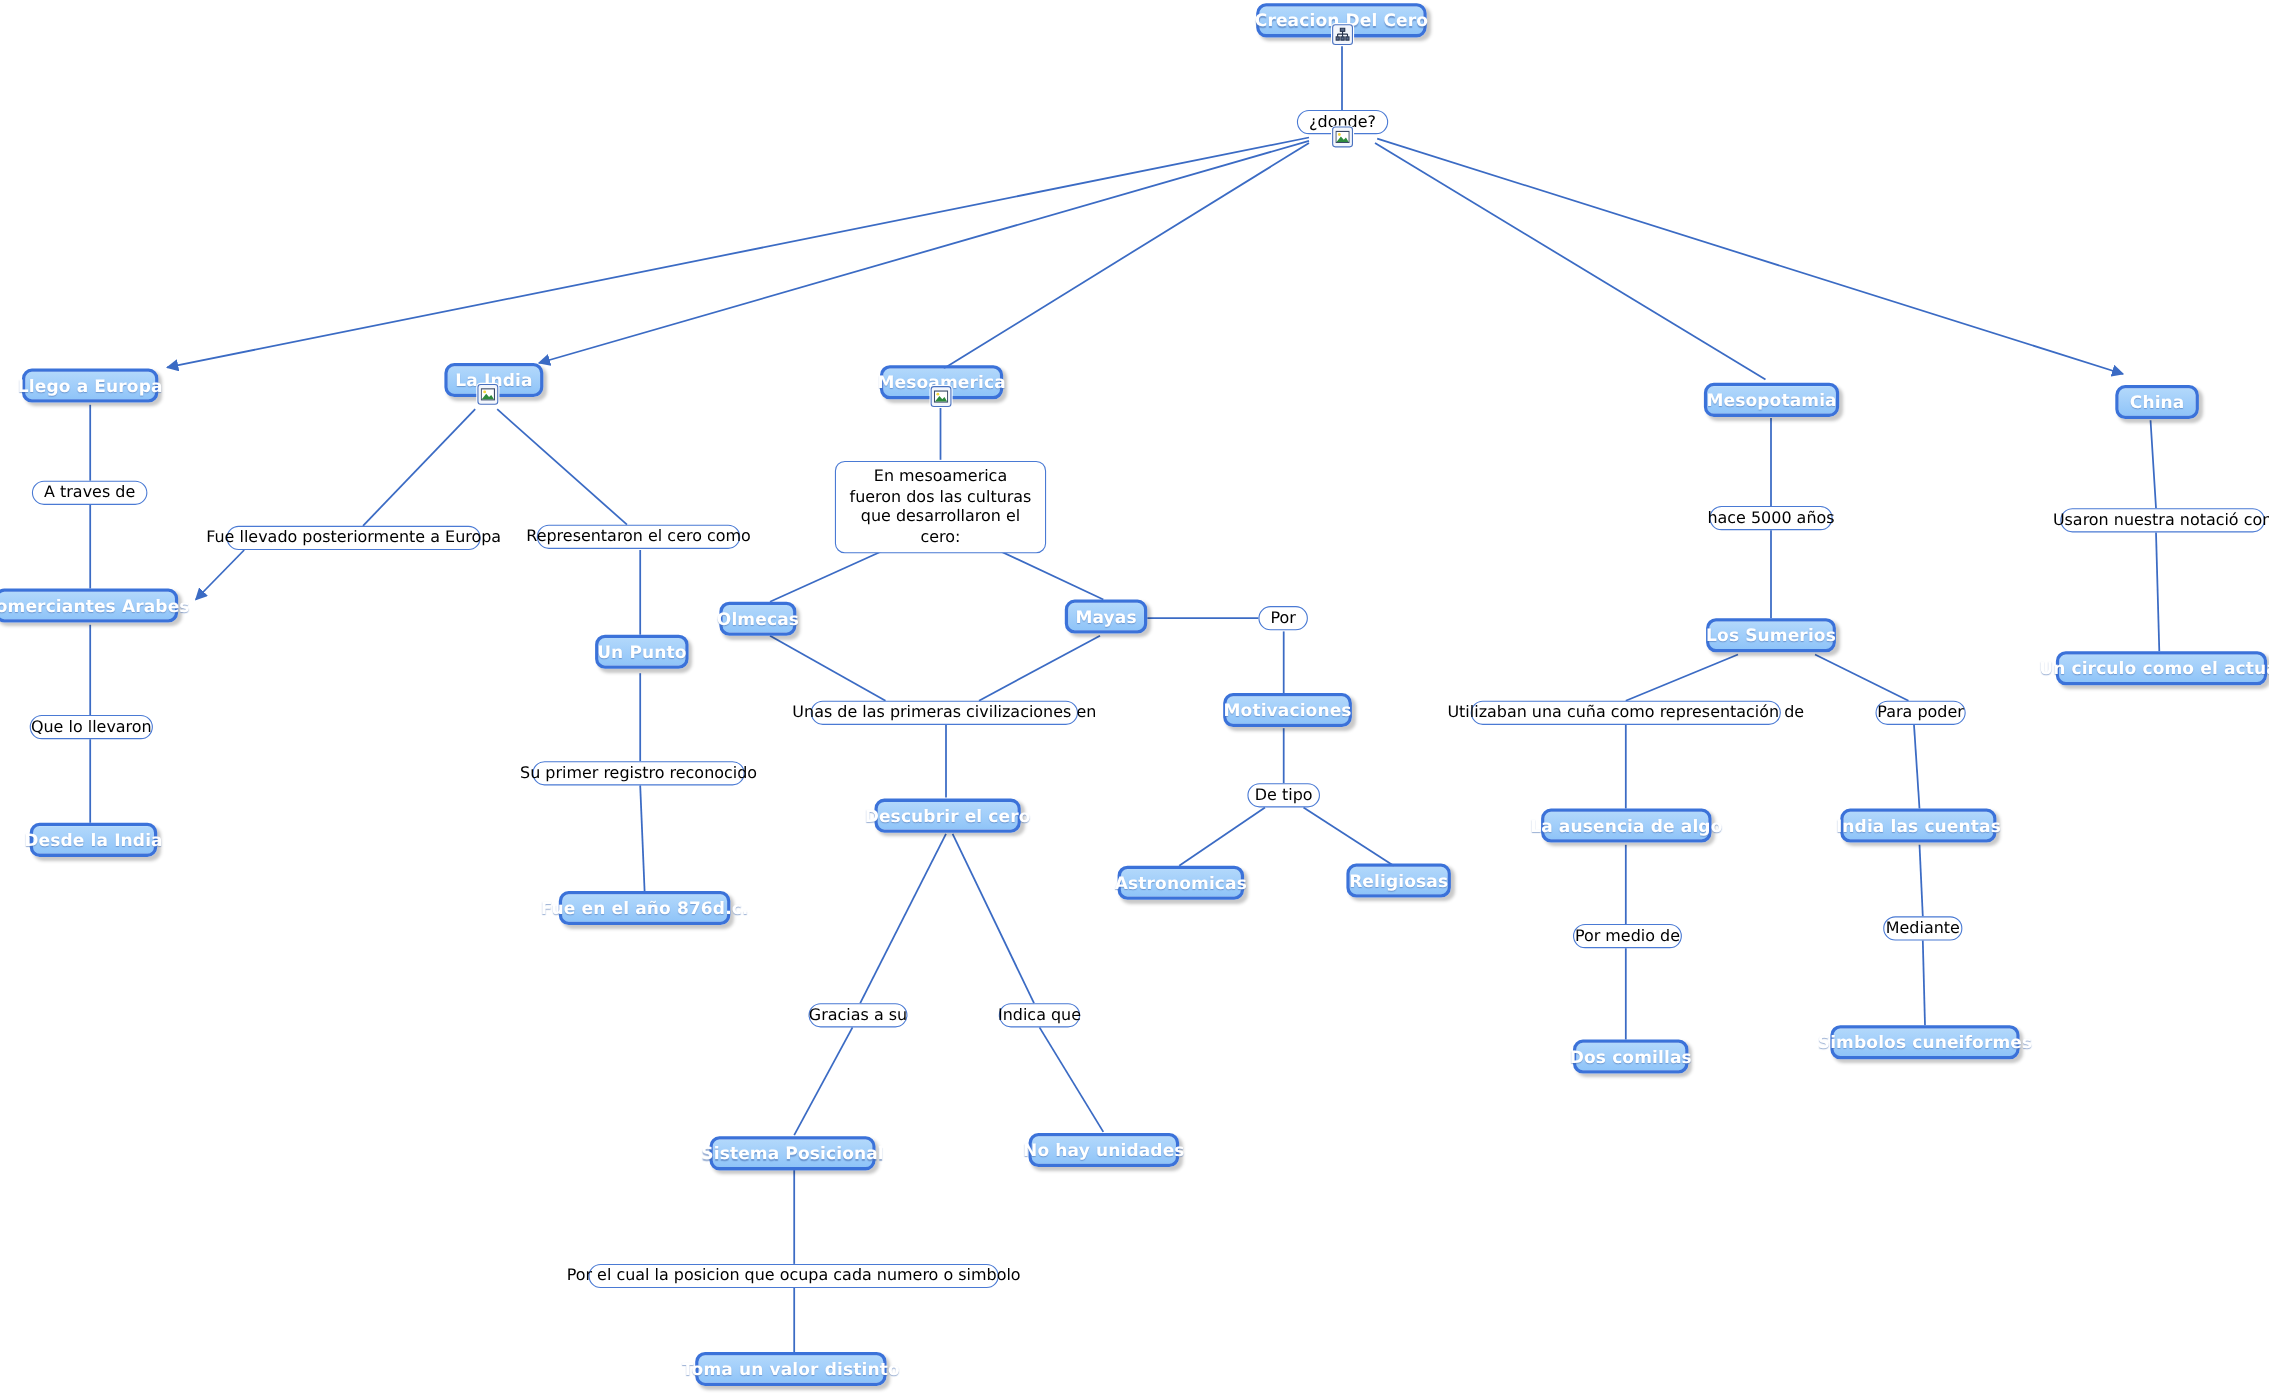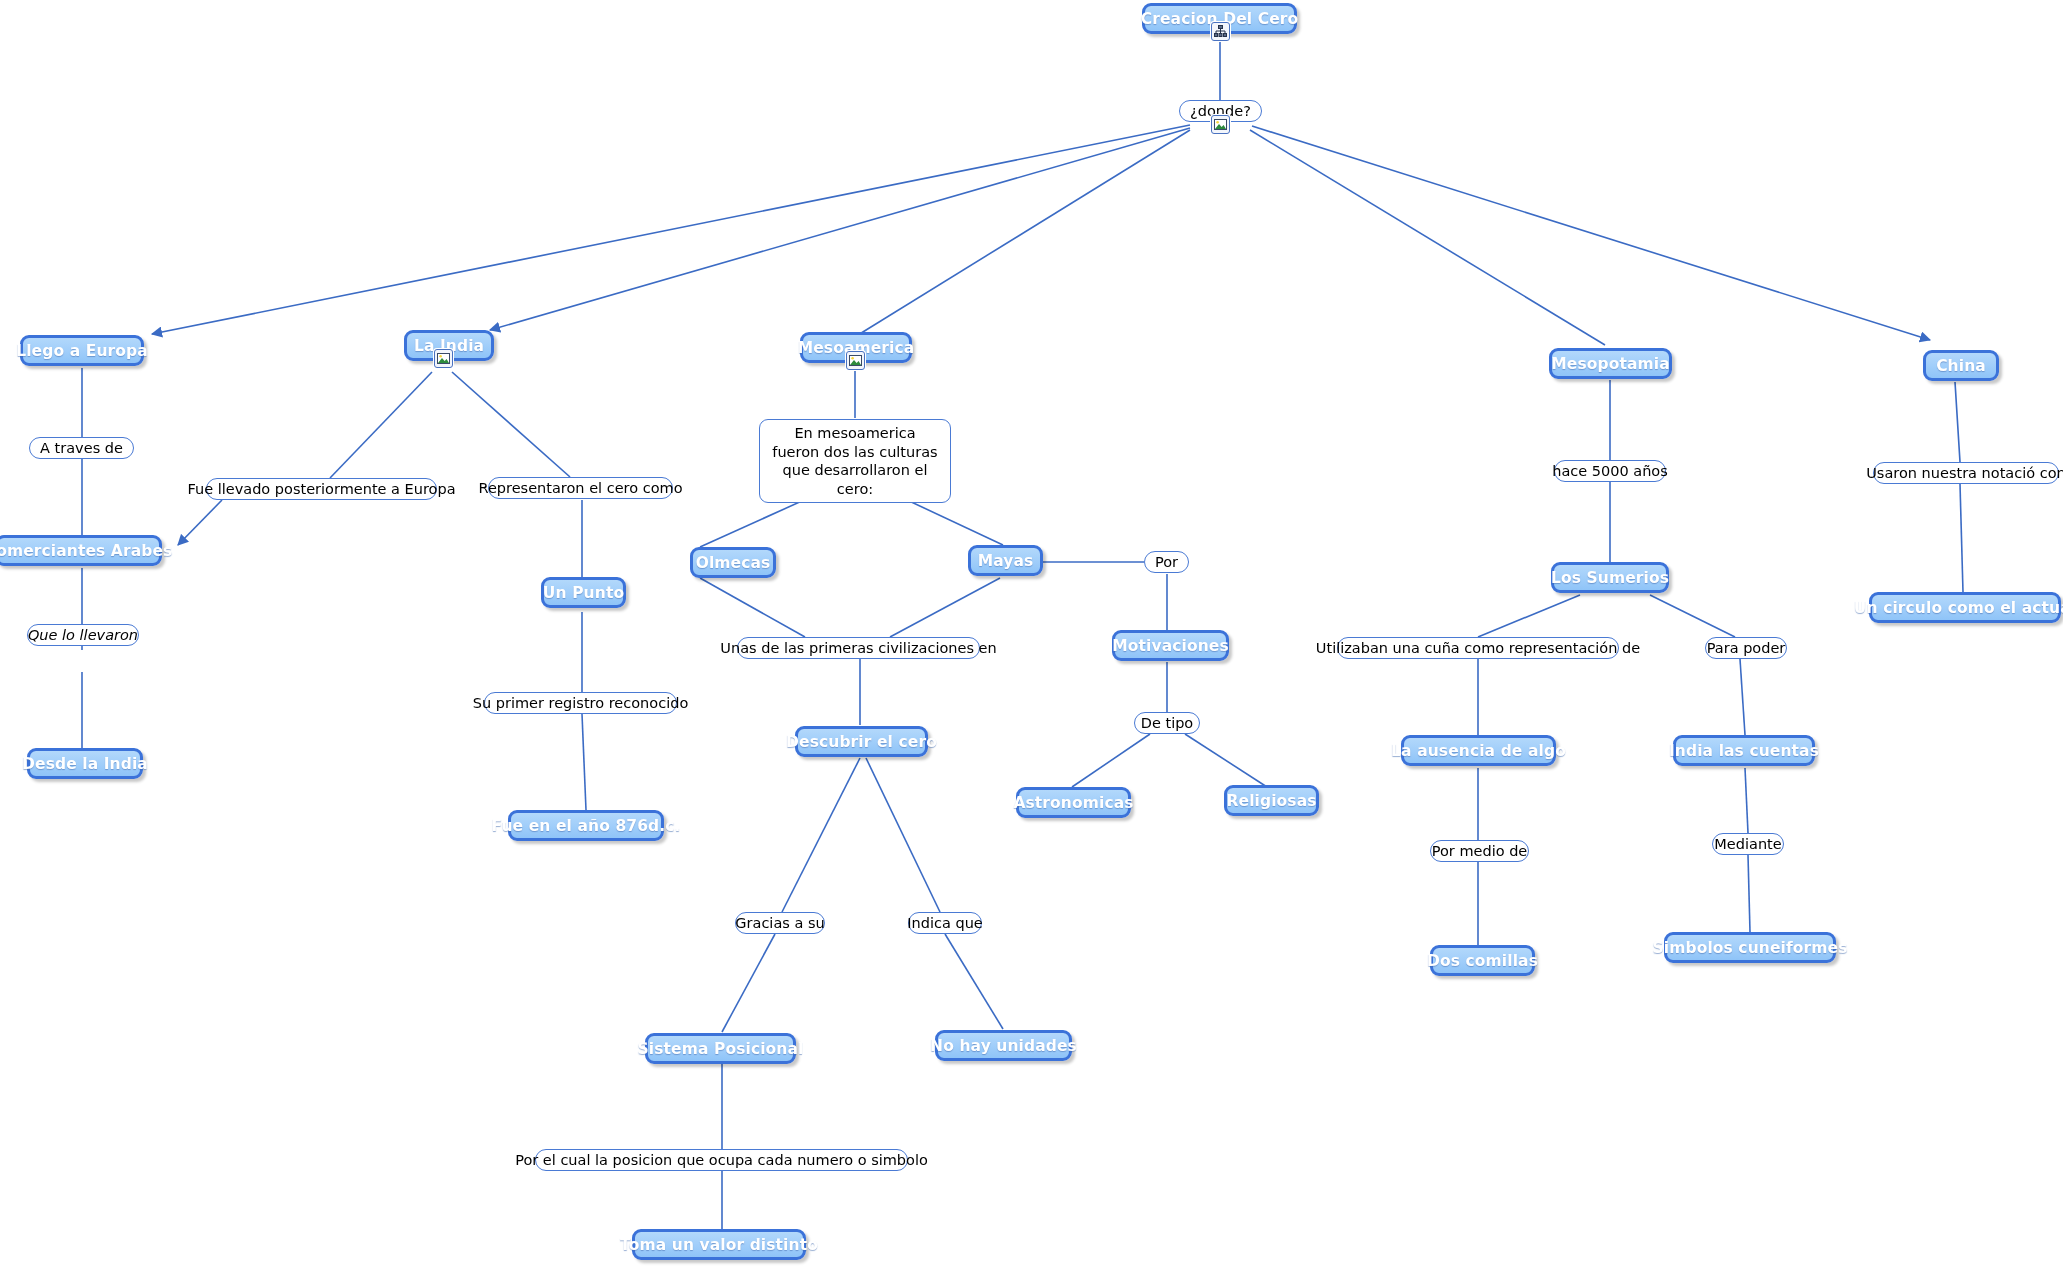--- a/index.html
+++ b/index.html
@@ -188,21 +188,21 @@
 
   <div class="node" style="left:20px; top:335px; width:124px;">
     <span>Llego a Europa</span>
   </div>
   <div class="linklabel" style="left:29px; top:437px; width:105px;">
     <span>A traves de</span>
   </div>
   <div class="node" style="left:-5px; top:535px; width:167px;">
     <span>Comerciantes Arabes</span>
   </div>
-  <div class="linklabel" style="left:27px; top:624px; width:112px;font-style:italic;">
+  <div class="linklabel" style="left:27px; top:650px; width:112px;">
     <span>Que lo llevaron</span>
   </div>
   <div class="node" style="left:27px; top:748px; width:116px;">
     <span>Desde la India</span>
   </div>
 
   <div class="node" style="left:404px; top:330px; width:90px;">
     <span>La India</span>
   </div>
   <div class="nodeicon" style="left:434px; top:349px;">
@@ -234,21 +234,21 @@
   <div class="nodeicon" style="left:846px; top:351px;">
     <svg width="13" height="13" viewBox="0 0 13 13">
       <rect x="0.5" y="1.5" width="12" height="10" fill="#ffffff" stroke="#3a4a66"></rect>
       <circle cx="3.6" cy="4.3" r="1.3" fill="#f6d53c"></circle>
       <path d="M1 11 L5 6 L7.6 9 L9.6 7 L12 11 Z" fill="#2e8b3d"></path>
     </svg>
   </div>
   <div class="linklabel multi" style="left:759px; top:419px; width:192px;">
     <span>En mesoamerica fueron dos las culturas que desarrollaron el cero:</span>
   </div>
-  <div class="node" style="left:690px; top:547px; width:86px;">
+  <div class="node" style="left:654px; top:547px; width:70px;">
     <span>Olmecas</span>
   </div>
   <div class="node" style="left:968px; top:545px; width:75px;">
     <span>Mayas</span>
   </div>
   <div class="linklabel" style="left:737px; top:637px; width:243px;">
     <span>Unas de las primeras civilizaciones en</span>
   </div>
   <div class="node" style="left:795px; top:726px; width:133px;">
     <span>Descubrir el cero</span>

